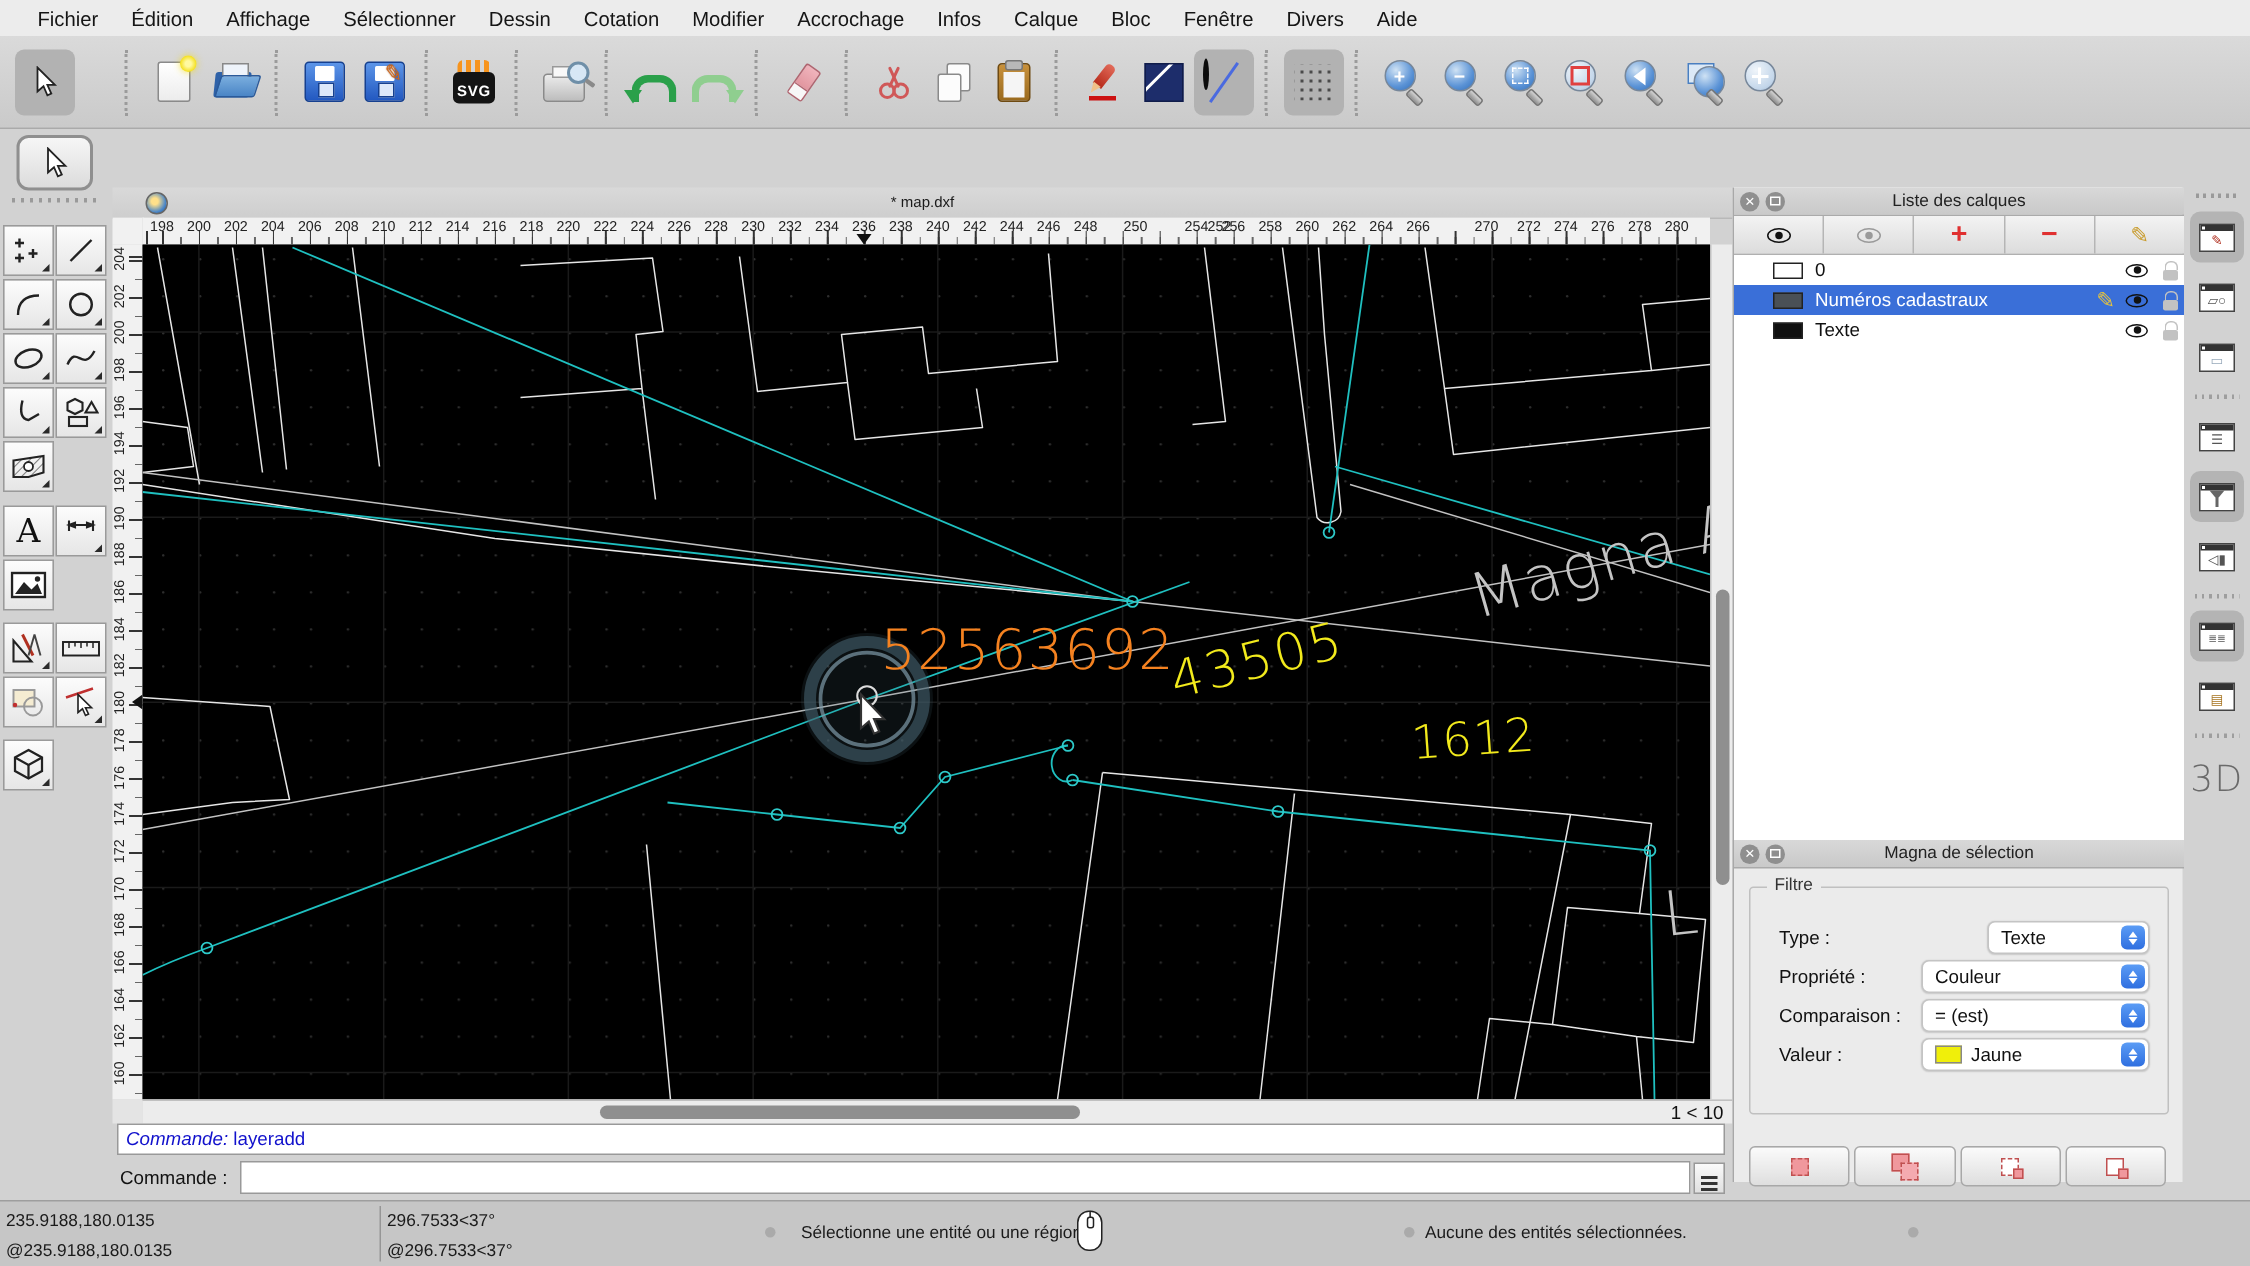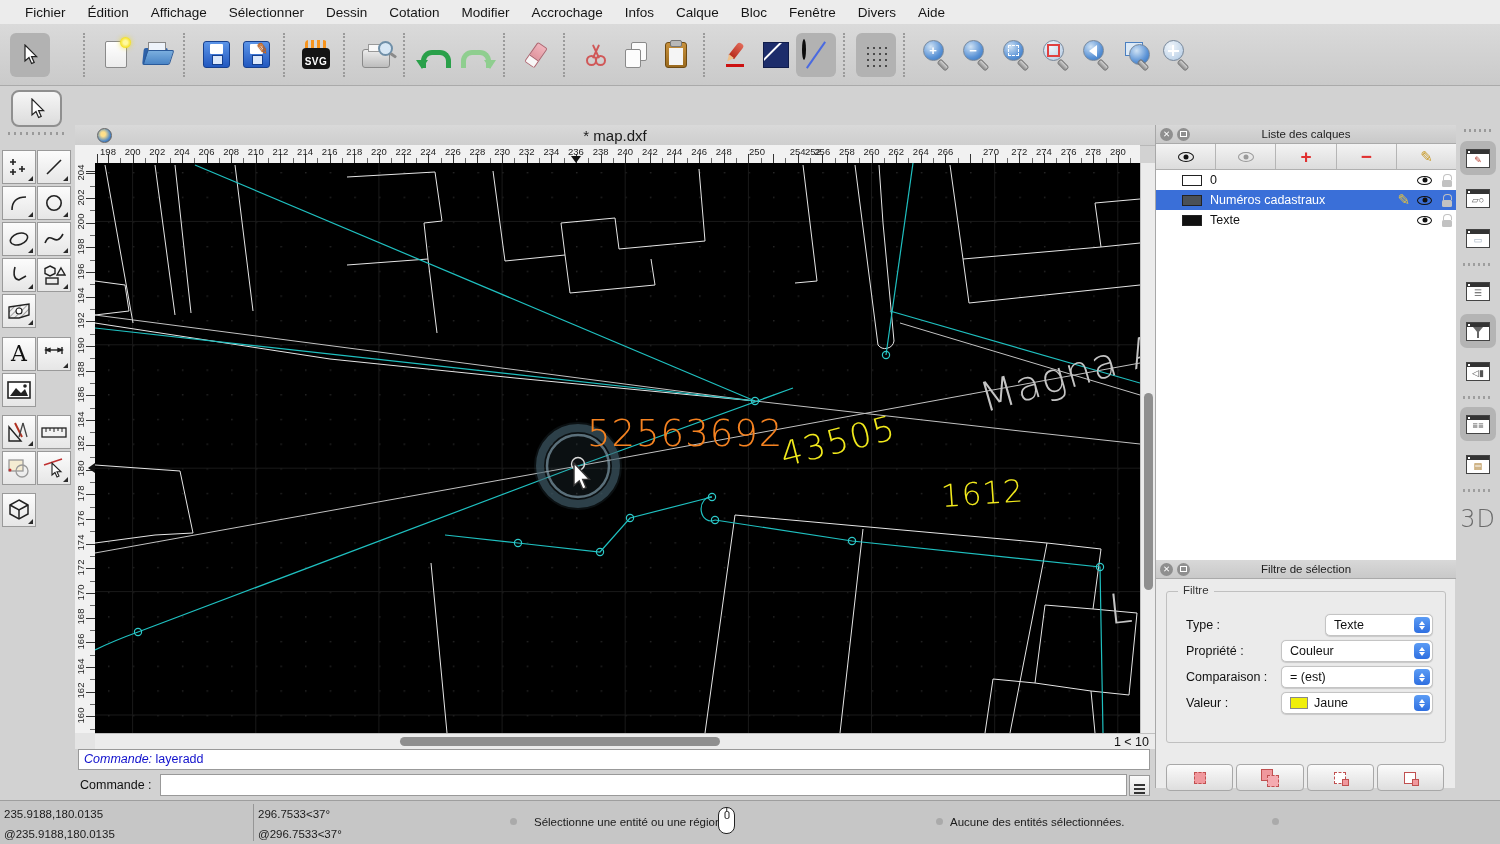--- a/index.html
+++ b/index.html
@@ -74,21 +74,21 @@
   #palette{position:absolute;left:0;top:86px;width:74px;height:714px;background:#d2d2d2;}
   #pal-select{position:absolute;left:11px;top:4px;width:47px;height:33px;border:2px solid #8f8f8f;border-radius:8px;background:linear-gradient(#f6f6f6,#dcdcdc);display:flex;align-items:center;justify-content:center;}
   #pal-handle{position:absolute;left:8px;top:46px;width:58px;height:3px;background:repeating-linear-gradient(90deg,#9a9a9a 0 2px,transparent 2px 6px);}
   .pbtn{position:absolute;width:34px;height:34px;background:linear-gradient(#fcfcfc,#e6e6e6);border:1px solid #9a9a9a;display:flex;align-items:center;justify-content:center;box-sizing:border-box;}
   .pbtn.c0{left:2px;}.pbtn.c1{left:37px;}
   .pbtn.tri::after{content:"";position:absolute;right:2px;bottom:2px;border-left:5px solid transparent;border-bottom:5px solid #2a2a2a;}
   .pbtn svg{display:block;}
   
   #mdi-titlebar{position:absolute;left:75px;top:125px;width:1080px;height:20px;background:linear-gradient(#d9d9d9,#cecece);border-bottom:1px solid #b8b8b8;display:flex;align-items:center;}
   #mdi-icon{position:absolute;left:22px;top:3px;width:13px;height:13px;border-radius:50%;background:radial-gradient(circle at 40% 40%,#ffe08a 20%,#4a86c8 65%,#22538c);border:1px solid #666;}
-  #mdi-title{width:100%;text-align:center;font-size:15px;color:#1a1a1a;}
+  #mdi-title{width:100%;text-align:center;font-size:10px;color:#1a1a1a;}
   #ruler-corner{position:absolute;left:75px;top:145px;width:20px;height:18px;background:#f1f1f1;border-right:1px solid #ccc;}
   #ruler-h{position:absolute;left:95px;top:145px;width:1045px;height:18px;background:#f1f1f1;overflow:hidden;}
   #ruler-h .tmin{position:absolute;left:0;right:0;bottom:0;height:5px;background:repeating-linear-gradient(90deg,#666 0 1px,transparent 1px 12.315px);background-position-x:13px;}
   #ruler-h .tmaj{position:absolute;left:0;right:0;bottom:0;height:9px;background:repeating-linear-gradient(90deg,#333 0 1px,transparent 1px 24.63px);background-position-x:13px;}
   .rhnum{position:absolute;top:1px;font-size:9.5px;color:#222;transform:translateX(-50%);}
   #rh-marker{position:absolute;bottom:0;width:0;height:0;border-left:5px solid transparent;border-right:5px solid transparent;border-top:7px solid #111;}
   #ruler-v{position:absolute;left:75px;top:163px;width:20px;height:570px;background:#f1f1f1;overflow:hidden;}
   #ruler-v .tmin{position:absolute;top:0;bottom:0;right:0;width:5px;background:repeating-linear-gradient(0deg,#666 0 1px,transparent 1px 12.34px);background-position-y:9px;}
   #ruler-v .tmaj{position:absolute;top:0;bottom:0;right:0;width:9px;background:repeating-linear-gradient(0deg,#333 0 1px,transparent 1px 24.68px);background-position-y:9px;}
   .rvnum{position:absolute;left:-4px;width:18px;text-align:center;font-size:9.5px;color:#222;transform:rotate(-90deg);}
@@ -713,21 +713,21 @@
         </div>
       </div>
   </div>
 
   <div id="filter-panel">
     <div class="panel-header" style="left:0;top:0;">
       <span class="hbtn" style="left:4px;">✕</span>
       <span class="hbtn" style="left:21px;">
           <span class="sq"></span>
         </span>
-      <span class="panel-title">Filtre de sélection</span>
+      <span class="panel-title">Magna de sélection</span>
     </div>
     <div id="filter-body">
       <div id="filter-group"></div>
       <div id="filter-group-label">Filtre</div>
       <div id="filter-rows">
           <div class="frow" style="top: 36px; gap: 44px;">
             <span class="flabel">Type :</span>
             <div class="mac-select">
               <span class="val">Texte</span>
               <span class="stepper">

